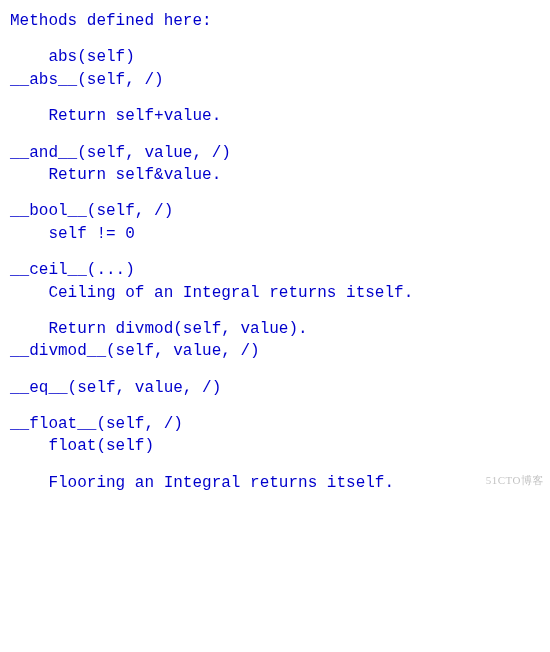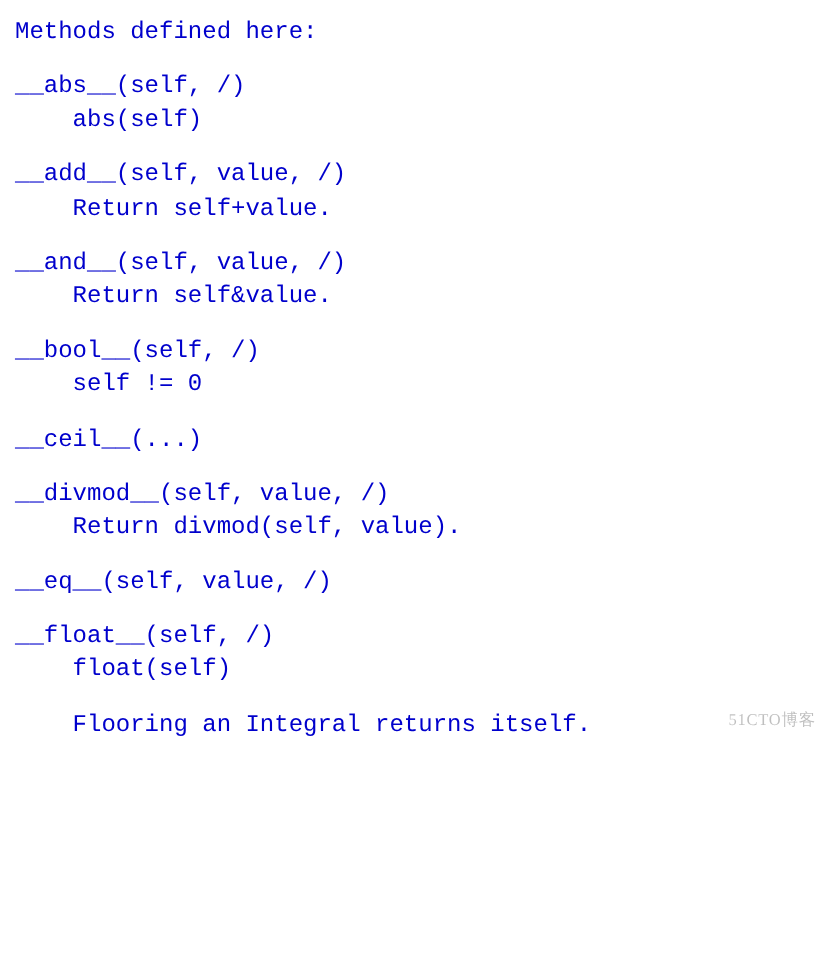--- a/index.html
+++ b/index.html
@@ -26,46 +26,46 @@
     color: rgba(0,0,0,0.25);
     letter-spacing: 0.5px;
   }
 </style>
 </head>
 <body>
 
 <div class="line">Methods defined here:</div>
 
 <div class="entry">
+  <div class="line indent">    <span>abs(self)</span></div>
   <div class="line">__abs__(self, /)</div>
-  <div class="line indent">    <span>abs(self)</span></div>
 </div>
 
 <div class="entry">
-  <div class="line">__add__(self, value, /)</div>
   <div class="line indent">    <span>Return self+value.</span></div>
 </div>
 
 <div class="entry">
   <div class="line">__and__(self, value, /)</div>
   <div class="line indent">    <span>Return self&amp;value.</span></div>
 </div>
 
 <div class="entry">
   <div class="line">__bool__(self, /)</div>
   <div class="line indent">    <span>self != 0</span></div>
 </div>
 
 <div class="entry">
   <div class="line">__ceil__(...)</div>
+  <div class="line indent">    <span>Ceiling of an Integral returns itself.</span></div>
 </div>
 
 <div class="entry">
+  <div class="line indent">    <span>Return divmod(self, value).</span></div>
   <div class="line">__divmod__(self, value, /)</div>
-  <div class="line indent">    <span>Return divmod(self, value).</span></div>
 </div>
 
 <div class="entry">
   <div class="line">__eq__(self, value, /)</div>
 </div>
 
 <div class="entry">
   <div class="line">__float__(self, /)</div>
   <div class="line indent">    <span>float(self)</span></div>
 </div>

